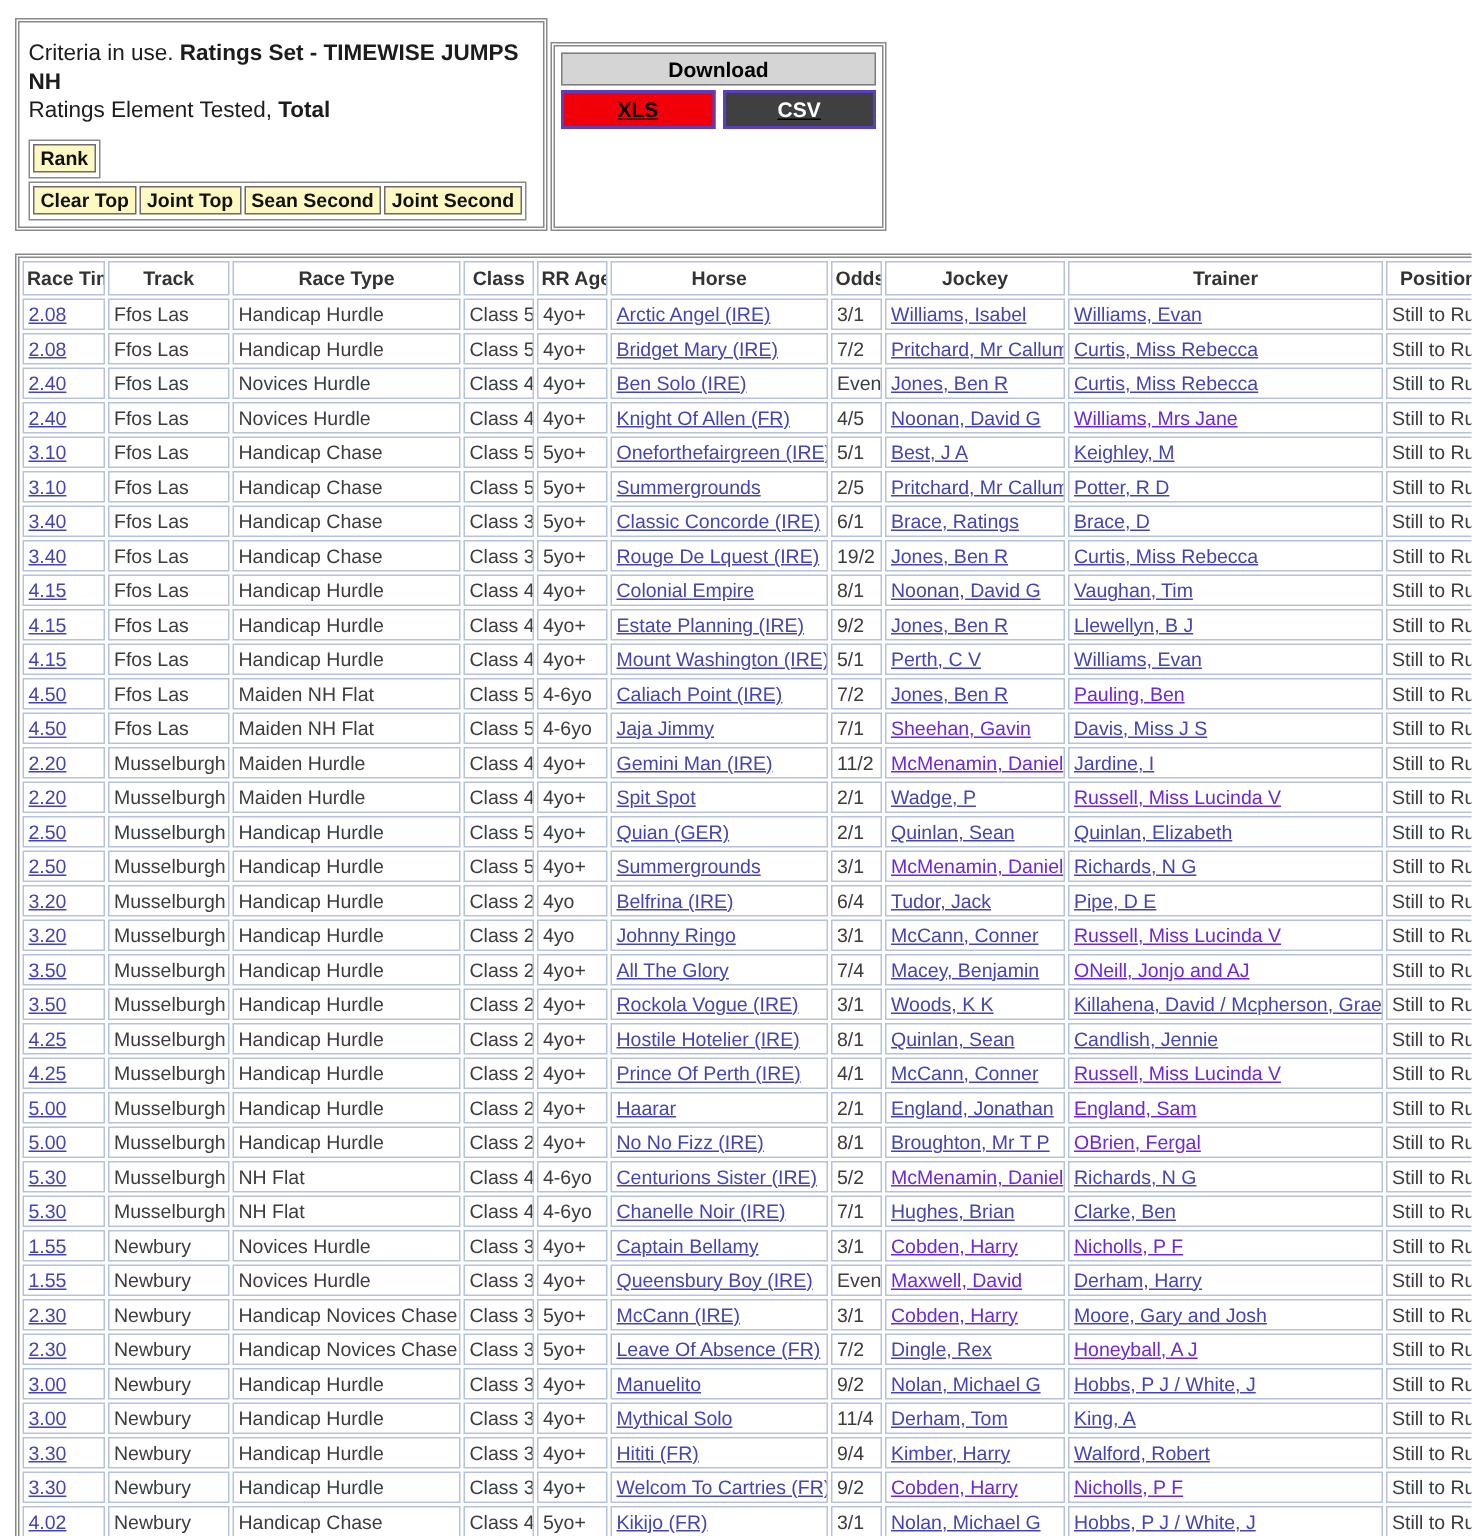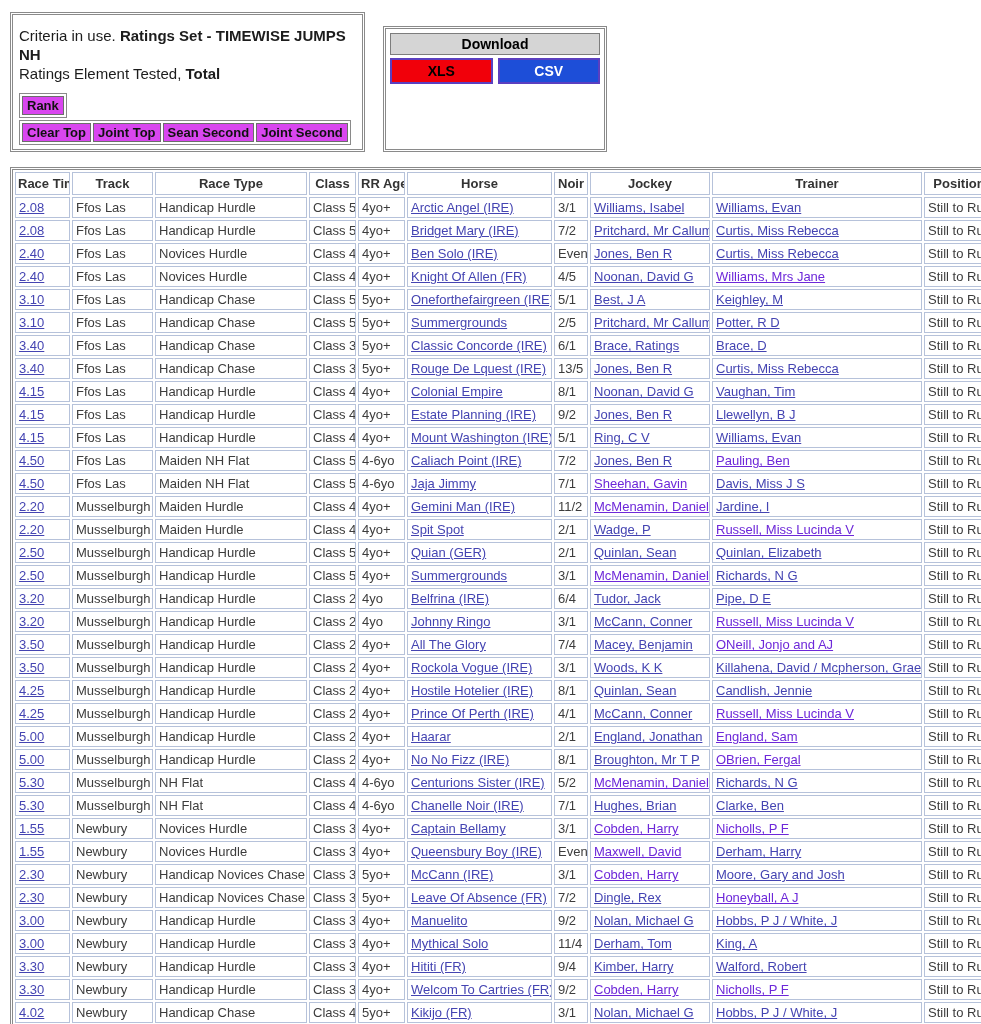--- a/index.html
+++ b/index.html
@@ -8,35 +8,35 @@
 
   
   .top { display:flex; align-items:flex-end; }
   .criteria-box {
     width:355px; min-height:126px; border:3px double #8a8a8a;
     padding:4px 6px; font-size:15px; color:#1c1c1c; line-height:1.25;
   }
   .criteria-text { margin:8px 0 10px 0; }
   .btn-wrap { display:inline-block; border:1px solid #8a8a8a; padding:2px; background:#fff; }
   .push-btn {
-    display:inline-block; background:#d946ef; border:1px solid #6d6d6d;
+    display:inline-block; background:#fef9c3; border:1px solid #6d6d6d;
     color:#111; font-weight:bold; font-size:13px; padding:1px 4px; cursor:pointer;
     font-family:"Liberation Sans", sans-serif;
   }
   .push-btn + .push-btn { margin-left:2px; }
   .rank-row { margin-bottom:2px; }
 
   .download-box {
-    width:224px; min-height:126px; border:3px double #8a8a8a; margin-left:18px; padding:3px;
+    width:224px; min-height:126px; border:3px double #8a8a8a; margin-left:2px; padding:3px;
   }
   .dl-header {
     background:#d5d5d5; border:1px solid #7d7d7d; text-align:center;
     font-weight:bold; font-size:14px; color:#000; padding:2px 0; margin:1px;
   }
-  .dl-btns { display:flex; gap:5px; margin:3px 1px 1px 1px; }
+  .dl-btns { display:flex; gap:5px; margin:3px 1px 1px 1px;text-decoration:underline; }
   .dl-btn {
     flex:1; text-align:center; font-weight:bold; font-size:14px;
     padding:3px 0; border:2px solid #5b3fc0; cursor:pointer;
   }
 
   
   table.race-table {
     margin-top:15px; border:3px double #8a8a8a; border-collapse:separate;
     border-spacing:2px; table-layout:fixed; width:963px;
     font-size:13px; color:#3c3c3c;
@@ -71,21 +71,21 @@
       </div>
       <div>
         <span class="btn-wrap" id="filter-btns"><button class="push-btn">Clear Top</button><button class="push-btn">Joint Top</button><button class="push-btn">Sean Second</button><button class="push-btn">Joint Second</button></span>
       </div>
     </div>
 
     <div class="download-box">
       <div class="dl-header">Download</div>
       <div class="dl-btns" id="dl-btns">
           <div class="dl-btn" style="background: rgb(241, 0, 10); color: rgb(0, 0, 0);">XLS</div>
-          <div class="dl-btn" style="background: #1d4ed8; color: rgb(255, 255, 255);">CSV</div>
+          <div class="dl-btn" style="background: #404040; color: rgb(255, 255, 255);">CSV</div>
         </div>
     </div>
 
   </div>
 
   <table class="race-table">
     <colgroup id="race-cols">
         <col style="width: 55px;">
         <col style="width: 81px;">
         <col style="width: 152px;">
@@ -98,21 +98,21 @@
         <col style="width: 70px;">
       </colgroup>
     <thead>
         <tr id="race-head">
           <th>Race Time</th>
           <th>Track</th>
           <th>Race Type</th>
           <th>Class</th>
           <th>RR Age</th>
           <th>Horse</th>
-          <th>Noir</th>
+          <th>Odds</th>
           <th>Jockey</th>
           <th>Trainer</th>
           <th>Position</th>
         </tr>
       </thead>
     <tbody id="race-body">
         <tr>
           <td><a class="lnk">2.08</a></td>
           <td>Ffos Las</td>
           <td>Handicap Hurdle</td>
@@ -196,21 +196,21 @@
           <td><a class="lnk">Brace, D</a></td>
           <td>Still to Run</td>
         </tr>
         <tr>
           <td><a class="lnk">3.40</a></td>
           <td>Ffos Las</td>
           <td>Handicap Chase</td>
           <td>Class 3</td>
           <td>5yo+</td>
           <td><a class="lnk">Rouge De Lquest (IRE)</a></td>
-          <td>13/5</td>
+          <td>19/2</td>
           <td><a class="lnk">Jones, Ben R</a></td>
           <td><a class="lnk">Curtis, Miss Rebecca</a></td>
           <td>Still to Run</td>
         </tr>
         <tr>
           <td><a class="lnk">4.15</a></td>
           <td>Ffos Las</td>
           <td>Handicap Hurdle</td>
           <td>Class 4</td>
           <td>4yo+</td>
@@ -233,21 +233,21 @@
           <td>Still to Run</td>
         </tr>
         <tr>
           <td><a class="lnk">4.15</a></td>
           <td>Ffos Las</td>
           <td>Handicap Hurdle</td>
           <td>Class 4</td>
           <td>4yo+</td>
           <td><a class="lnk">Mount Washington (IRE)</a></td>
           <td>5/1</td>
-          <td><a class="lnk">Ring, C V</a></td>
+          <td><a class="lnk">Perth, C V</a></td>
           <td><a class="lnk">Williams, Evan</a></td>
           <td>Still to Run</td>
         </tr>
         <tr>
           <td><a class="lnk">4.50</a></td>
           <td>Ffos Las</td>
           <td>Maiden NH Flat</td>
           <td>Class 5</td>
           <td>4-6yo</td>
           <td><a class="lnk">Caliach Point (IRE)</a></td>

